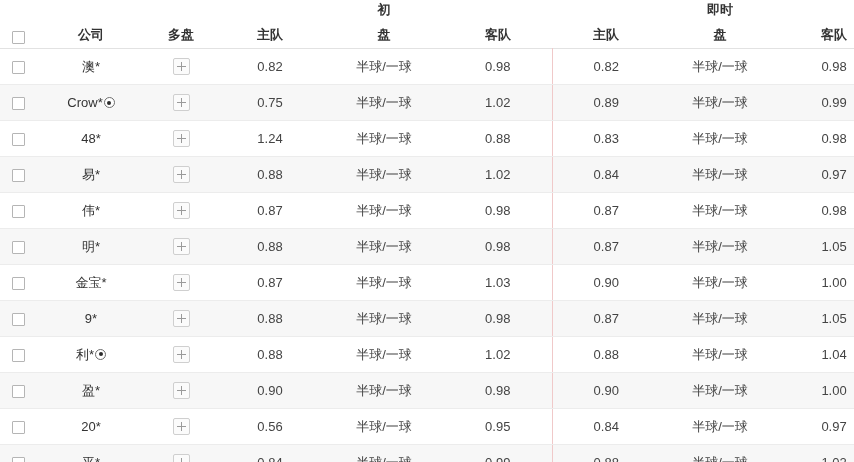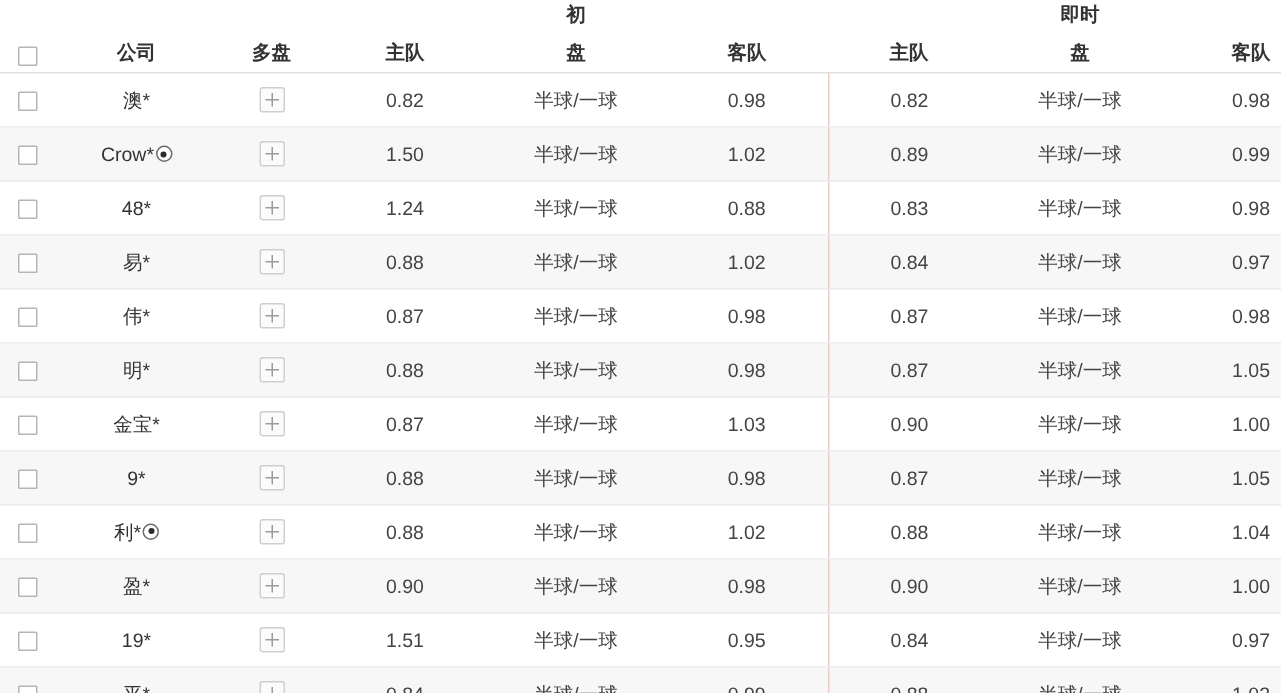--- a/index.html
+++ b/index.html
@@ -176,21 +176,21 @@
           <td>半球/一球</td>
           <td class="vline">0.98</td>
           <td>0.82</td>
           <td>半球/一球</td>
           <td>0.98</td>
         </tr>
         <tr class="alt">
           <td><span class="chk"></span></td>
           <td class="company">Crow*<span class="ball"></span></td>
           <td><span class="plusbox"></span></td>
-          <td>1.50</td>
+          <td>0.75</td>
           <td>半球/一球</td>
           <td class="vline">1.02</td>
           <td>0.89</td>
           <td>半球/一球</td>
           <td>0.99</td>
         </tr>
         <tr>
           <td><span class="chk"></span></td>
           <td class="company">48*</td>
           <td><span class="plusbox"></span></td>
@@ -273,23 +273,23 @@
           <td><span class="plusbox"></span></td>
           <td>0.90</td>
           <td>半球/一球</td>
           <td class="vline">0.98</td>
           <td>0.90</td>
           <td>半球/一球</td>
           <td>1.00</td>
         </tr>
         <tr>
           <td><span class="chk"></span></td>
-          <td class="company">19*</td>
-          <td><span class="plusbox"></span></td>
-          <td>1.51</td>
+          <td class="company">20*</td>
+          <td><span class="plusbox"></span></td>
+          <td>0.56</td>
           <td>半球/一球</td>
           <td class="vline">0.95</td>
           <td>0.84</td>
           <td>半球/一球</td>
           <td>0.97</td>
         </tr>
         <tr class="alt">
           <td><span class="chk"></span></td>
           <td class="company">平*</td>
           <td><span class="plusbox"></span></td>

